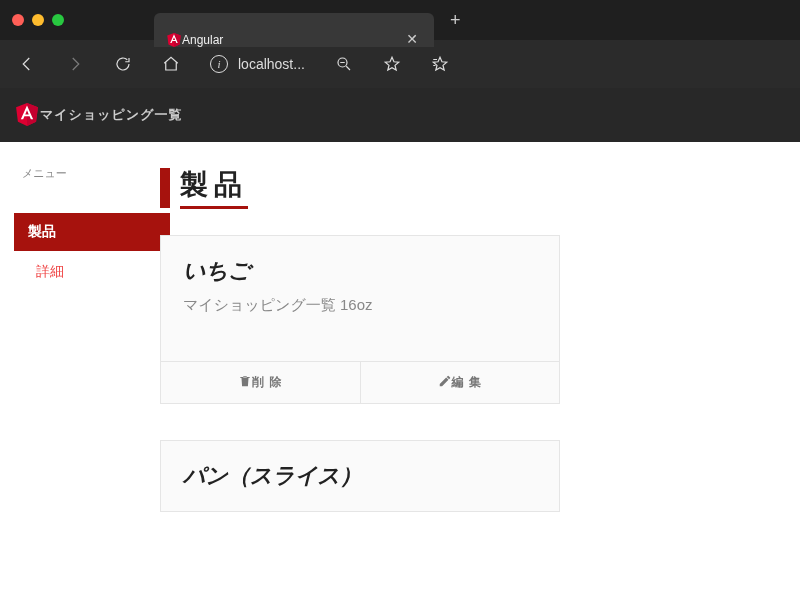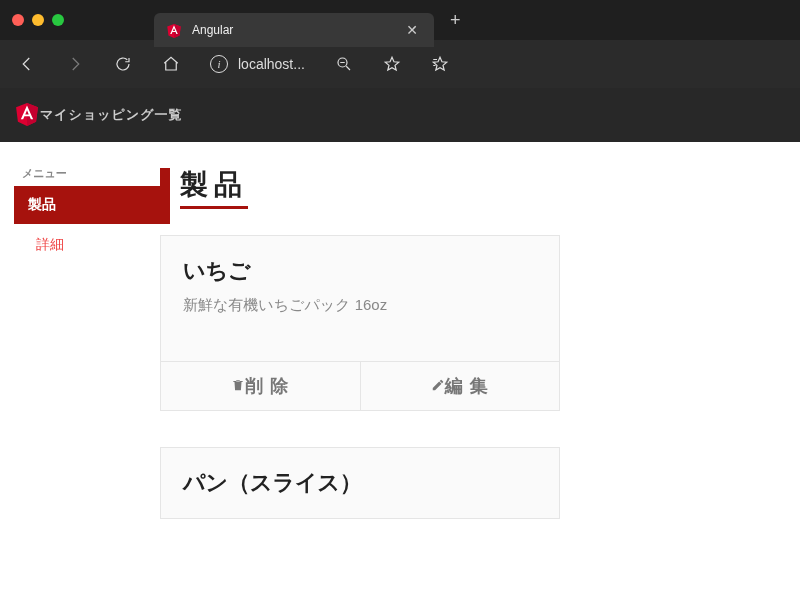--- a/index.html
+++ b/index.html
@@ -6,56 +6,56 @@
     body { font-family: -apple-system, BlinkMacSystemFont, "Segoe UI", "Meiryo", sans-serif; width: 800px; height: 592px; overflow: hidden; background: #fff; }
 
     
     .browser-chrome { background: #2b2b2b; color: #ddd; }
     .titlebar { display: flex; align-items: center; height: 40px; padding: 0 8px; background: #1f1f1f; }
     .window-controls { display: flex; gap: 8px; padding-left: 4px; margin-right: 90px; }
     .win-btn { width: 12px; height: 12px; border-radius: 50%; }
     .wc-close { background: #ff5f57; }
     .wc-min { background: #febc2e; }
     .wc-max { background: #28c840; }
-    .tab { display: flex; align-items: center; background: #383838; height: 34px; padding: 0 12px; border-radius: 6px 6px 0 0; gap: 10px; min-width: 280px; margin-top: 20px; }
+    .tab { display: flex; align-items: flex-end; background: #383838; height: 34px; padding: 0 12px; border-radius: 6px 6px 0 0; min-width: 280px; margin-top: 20px; }
     .tab-favicon { width: 16px; height: 16px; display: flex; align-items: center; justify-content: center; }
     .angular-icon-small svg { width: 18px; height: 18px; }
     .tab-title { font-size: 12px; color: #eee; flex: 1; }
     .tab-close { color: #ccc; font-size: 14px; cursor: pointer; padding: 0 4px; }
     .new-tab { color: #ccc; font-size: 18px; margin-left: 16px; cursor: pointer; }
 
     .toolbar { display: flex; align-items: center; height: 48px; padding: 0 10px; gap: 14px; background: #2b2b2b; }
     .tb-icon { width: 34px; height: 34px; display: flex; align-items: center; justify-content: center; color: #ddd; cursor: pointer; border-radius: 4px; }
     .tb-icon svg { width: 18px; height: 18px; stroke: currentColor; fill: none; stroke-width: 1.6; }
     .url-box { display: flex; align-items: center; gap: 10px; background: transparent; padding: 0 8px; color: #ddd; font-size: 14px; }
     .url-info-icon { width: 18px; height: 18px; border: 1.5px solid #ddd; border-radius: 50%; display: flex; align-items: center; justify-content: center; font-size: 11px; font-family: serif; font-style: italic; }
 
     
     .app-header { background: #282828; height: 54px; display: flex; align-items: center; padding: 0 14px; }
     .app-logo svg { width: 26px; height: 26px; }
     .app-title { color: #ccc; font-size: 13px; font-weight: 600; letter-spacing: 1px; }
 
     
     .page { display: flex; padding: 24px 0 0 0; }
     .sidebar { width: 160px; padding: 0 12px 0 22px; }
-    .menu-label { font-size: 11px; color: #888; margin-bottom: 5px; font-weight: 700; }
+    .menu-label { font-size: 11px; color: #888; margin-bottom: 32px; font-weight: 400; }
     .menu-item { padding: 10px 14px; font-size: 14px; color: #ef4444; cursor: pointer; margin-bottom: 2px; }
     .menu-item.active { background: #a6120d; color: #fff; font-weight: 600; margin-left: -8px; margin-right: -22px; }
 
     .main { flex: 1; padding: 0 24px 0 0; }
     .page-heading { display: flex; align-items: center; margin-bottom: 26px; }
     .heading-accent { width: 10px; height: 40px; background: #a6120d; margin-right: 10px; }
     .heading-text { font-size: 28px; font-weight: 700; color: #222; letter-spacing: 6px; border-bottom: 3px solid #a6120d; padding-bottom: 2px; }
 
     .card { background: #fafafa; border: 1px solid #e5e5e5; width: 400px; margin-bottom: 36px; }
     .card-body { padding: 20px 22px 46px 22px; }
-    .card-title { font-size: 22px; font-weight: 700; color: #222; margin-bottom: 10px; }
+    .card-title { font-size: 22px; font-weight: 700; color: #222; margin-bottom: 10px; font-style: italic; }
     .card-desc { font-size: 15px; color: #888; }
     .card-actions { display: flex; border-top: 1px solid #e5e5e5; }
-    .card-action { flex: 1; display: flex; align-items: center; justify-content: center; padding: 12px 0; color: #777; font-size: 18px; cursor: pointer; font-weight: 600; letter-spacing: 1px; }
+    .card-action { flex: 1; display: flex; align-items: center; justify-content: center; padding: 12px 0; color: #777; font-size: 12px; cursor: pointer; font-weight: 600; letter-spacing: 1px; }
     .card-action:first-child { border-right: 1px solid #e5e5e5; }
     .card-action svg { width: 14px; height: 14px; fill: #777; }
   </style>
 </head>
 <body>
 
 <div class="browser-chrome">
   <div class="titlebar">
     <div class="window-controls">
       <div class="win-btn wc-close"></div>
@@ -144,21 +144,21 @@
 
   <div class="main">
     <div class="page-heading">
       <div class="heading-accent"></div>
       <div class="heading-text">製品</div>
     </div>
 
     <div class="card">
       <div class="card-body">
         <div class="card-title">いちご</div>
-        <div class="card-desc">新鮮な有機いちごパック 16oz</div>
+        <div class="card-desc">マイショッピング一覧 16oz</div>
       </div>
       <div class="card-actions">
         <div class="card-action">
           <span>
             <svg viewBox="0 0 24 24">
                 <path d="M6 7h12l-1 14H7L6 7zm3-3h6v2H9V4zM4 7h16v-2H4v2z"></path>
               </svg>
           </span>
           <span>削 除</span>
         </div>

